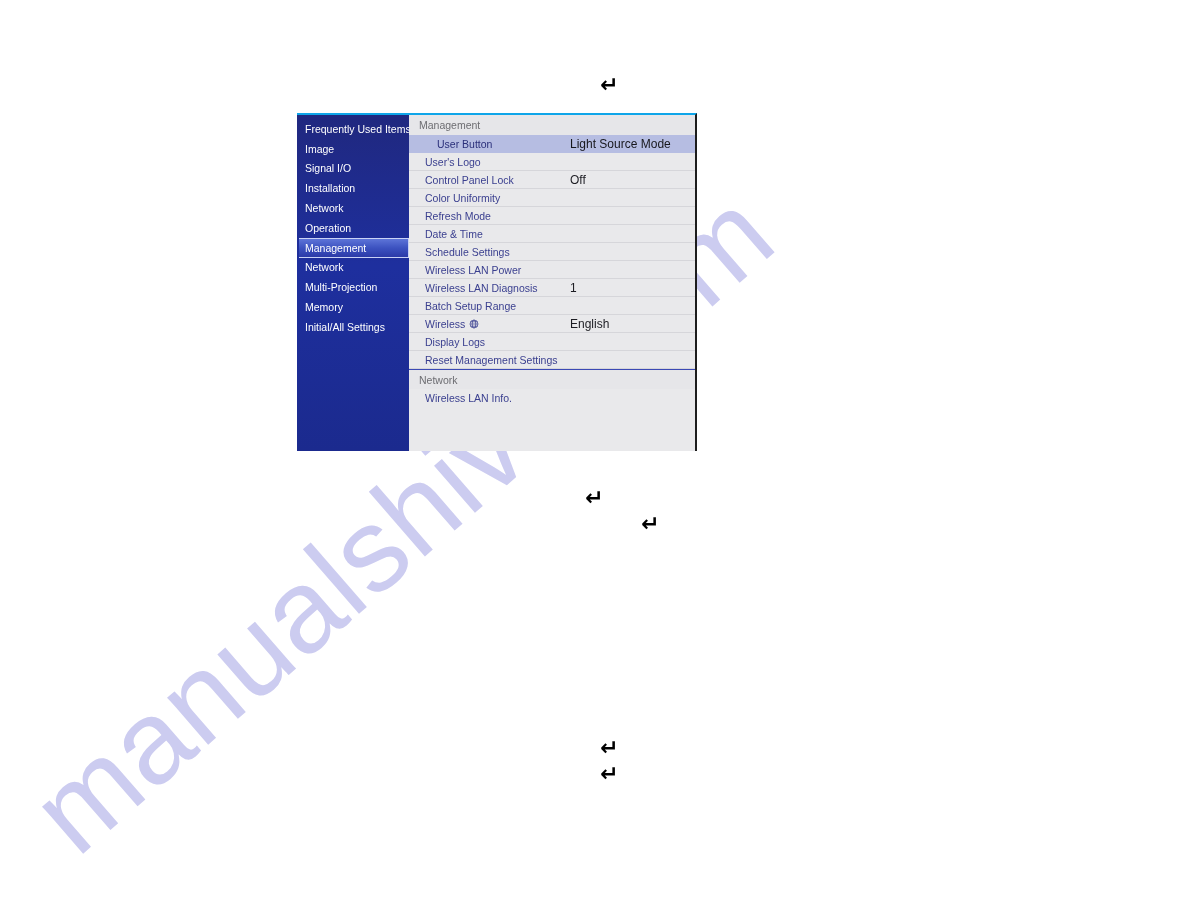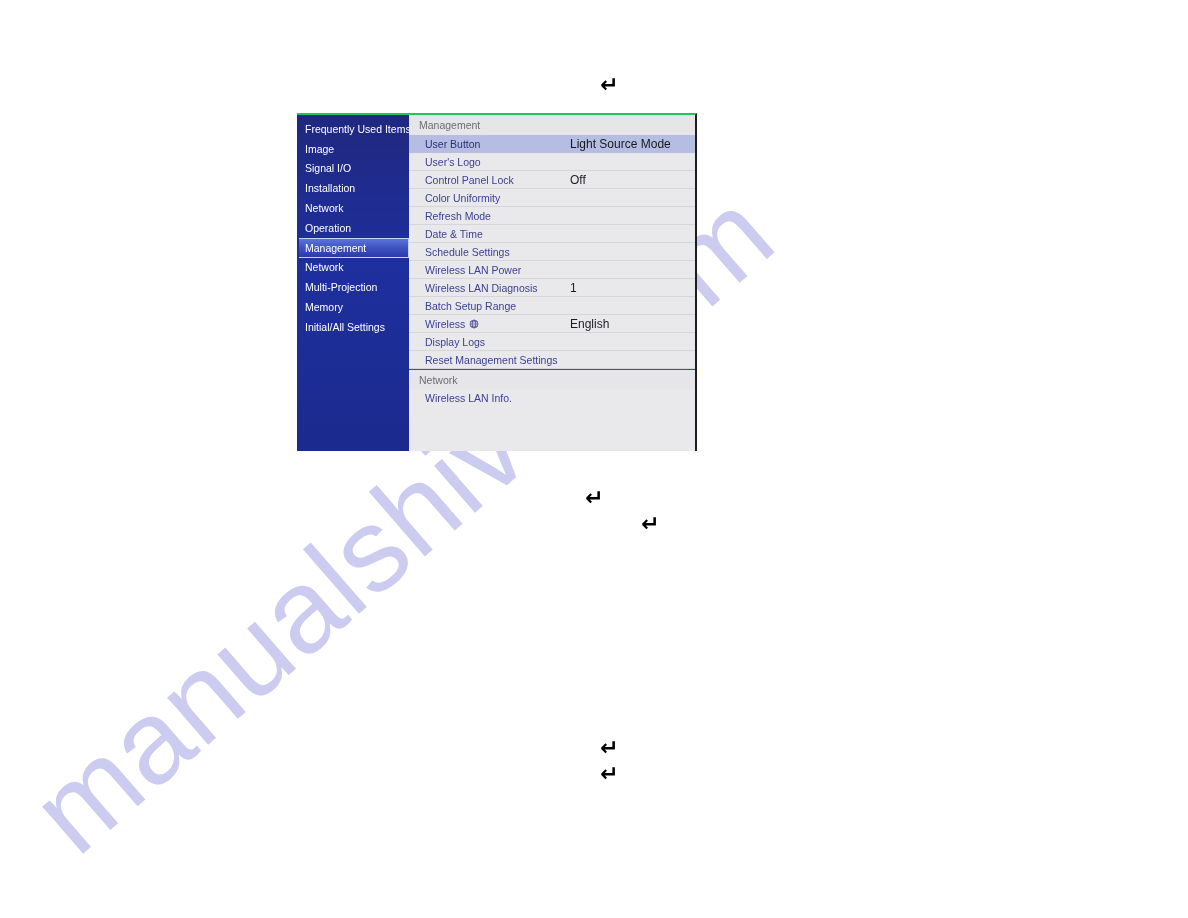--- a/index.html
+++ b/index.html
@@ -53,21 +53,21 @@
   
   #osd-panel {
     position: absolute;
     left: 297px;
     top: 113px;
     width: 400px;
     height: 338px;
     z-index: 2;
     display: flex;
     box-sizing: border-box;
-    border-top: 2px solid #22c55e;
+    border-top: 2px solid #0ea5e9;
     border-right: 2px solid #1d1d1d;
     background: #e8e8ea;
     overflow: hidden;
   }
 
   
   #osd-sidebar {
     width: 112px;
     flex: 0 0 112px;
     background: #1f2a93;
@@ -130,21 +130,21 @@
     font-size: 10.5px;
     color: #3a3f8f;
     white-space: nowrap;
     position: relative;
   }
   .menu-row:last-child { border-bottom: none; }
   .menu-row.highlighted {
     background: #b6bde2;
     border-bottom: 1px solid #b6bde2;
   }
-  .menu-row.highlighted .row-label { color: #2a2f7a; }
+  .menu-row.highlighted .row-label { color: #2a2f7a; margin-left: 12px; }
   .menu-row.highlighted .row-value { color: #17171c; font-weight: 400; }
   .row-label {
     display: inline-flex;
     align-items: center;
     gap: 4px;
   }
   .row-value {
     position: absolute;
     left: 161px;
     color: #1c1c22;

